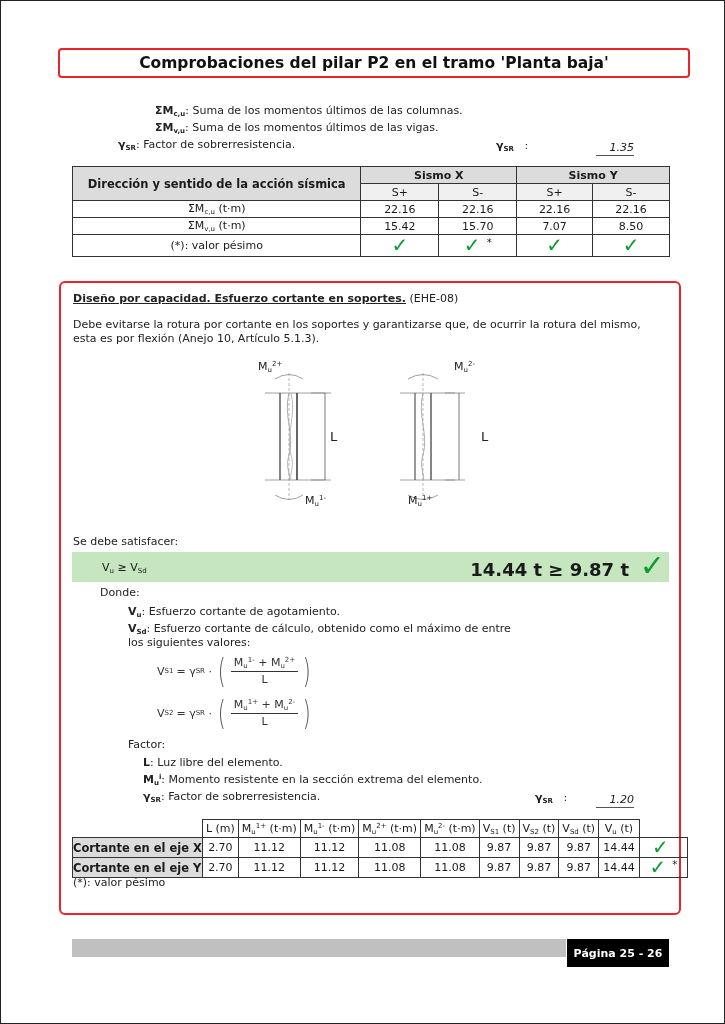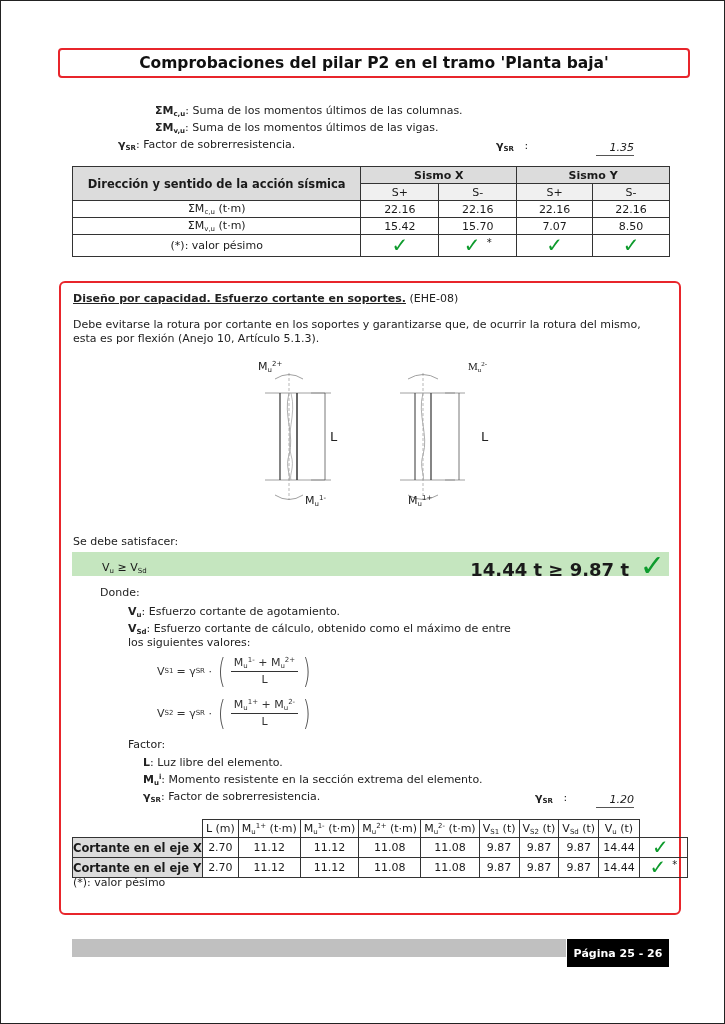--- a/index.html
+++ b/index.html
@@ -36,21 +36,21 @@
   table.t1 th.mainhead { font-size: 11.5px; }
   .check { color: #0e9b2d; font-size: 20px; font-weight: bold; line-height: 18px; }
   .star { font-size: 10px; vertical-align: 6px; margin-left: 6px; color: #222; }
   .section-box {
     position: absolute; left: 59px; top: 281px; width: 622px; height: 634px;
     border: 2px solid #e8252b; border-radius: 6px; box-sizing: border-box;
   }
   .txt { position: absolute; font-size: 11px; color: #222; white-space: nowrap; }
   .section-title b { text-decoration: underline; font-weight: bold; }
   .green-bar {
-    position: absolute; left: 72px; top: 552px; width: 597px; height: 24px;
+    position: absolute; left: 72px; top: 552px; width: 597px; height: 30px;
     background: #c5e6bf;
   }
   .green-bar .lhs { position: absolute; left: 30px; top: 9px; font-size: 11px; }
   .green-bar .rhs { position: absolute; right: 40px; top: 7px; font-size: 18px; font-weight: bold; }
   .green-bar .bigcheck { position: absolute; right: 4px; top: -4px; color: #0e9b2d; font-size: 30px; font-weight: bold; }
   .formula { position: absolute; font-size: 11px; color: #333; display: flex; align-items: center; }
   .paren { font-size: 34px; font-weight: 100; color: #555; line-height: 34px; transform: scaleX(0.6); }
   .frac { display: inline-flex; flex-direction: column; align-items: center; margin: 0 2px; }
   .frac .num { border-bottom: 1px solid #333; padding: 0 3px 1px; }
   .frac .den { padding-top: 1px; }
@@ -173,21 +173,21 @@
     <path d="M163 24 Q178 15 193 24" stroke="#888" fill="none" stroke-width="0.8"></path>
     <path d="M163 140 Q178 149 193 140" stroke="#888" fill="none" stroke-width="0.8"></path>
     <line x1="200" y1="38" x2="220" y2="38" stroke="#888" stroke-width="0.8"></line>
     <line x1="200" y1="125" x2="220" y2="125" stroke="#888" stroke-width="0.8"></line>
     <line x1="214" y1="38" x2="214" y2="125" stroke="#555" stroke-width="0.8"></line>
   </g>
 </svg>
 
 <div class="txt" style="left:258px; top:360px;"><span>M</span><span class="sub">u</span><span class="sup">2+</span></div>
 <div class="txt" style="left:305px; top:494px;"><span>M</span><span class="sub">u</span><span class="sup">1-</span></div>
-<div class="txt" style="left:468px; top:360px;font-family:Liberation Serif, serif;"><span>M</span><span class="sub">u</span><span class="sup">2-</span></div>
+<div class="txt" style="left:454px; top:360px;"><span>M</span><span class="sub">u</span><span class="sup">2-</span></div>
 <div class="txt" style="left:408px; top:494px;"><span>M</span><span class="sub">u</span><span class="sup">1+</span></div>
 <div class="txt" style="left:330px; top:429px; font-size:13px;">L</div>
 <div class="txt" style="left:481px; top:429px; font-size:13px;">L</div>
 
 <div class="txt" style="left:73px; top:535px;">Se debe satisfacer:</div>
 
 <div class="green-bar">
   <div class="lhs"><span>V</span><span class="sub">u</span><span> ≥ </span><span>V</span><span class="sub">Sd</span></div>
   <div class="rhs">14.44 t ≥ 9.87 t</div>
   <div class="bigcheck">✓</div>

